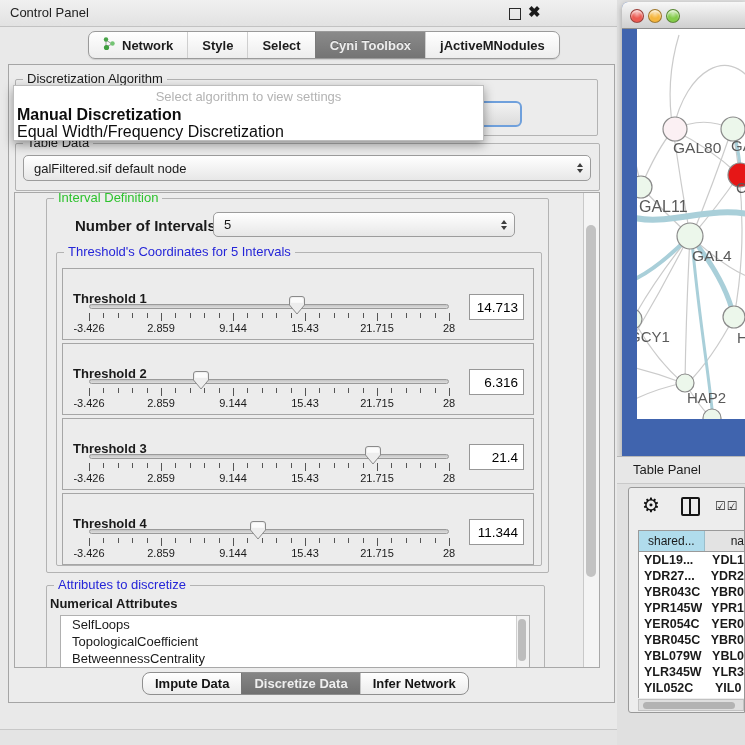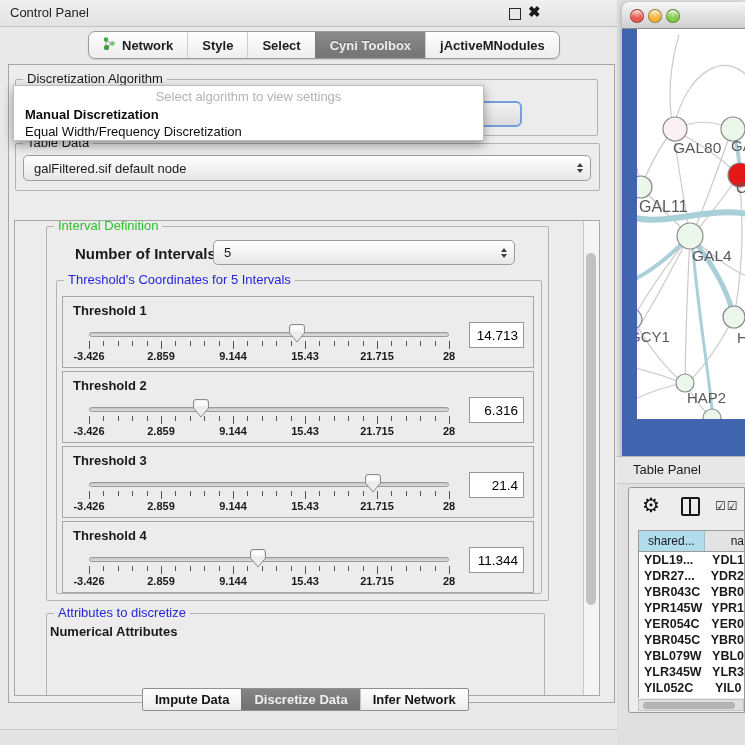--- a/index.html
+++ b/index.html
@@ -24,43 +24,43 @@
   .gtitle.blue{color:#2525d8;}
   .combo{position:absolute;border:1px solid #9c9c9c;border-radius:5px;background:linear-gradient(#ffffff,#e7e7e7);display:flex;align-items:center;font-size:13px;padding-left:10px;box-sizing:border-box;}
   .spin{position:absolute;right:7px;top:50%;transform:translateY(-50%);display:flex;flex-direction:column;gap:2px;}
   .spin i{display:block;width:0;height:0;border-left:3.5px solid transparent;border-right:3.5px solid transparent;}
   .spin .up{border-bottom:4px solid #3d3d3d;}
   .spin .dn{border-top:4px solid #3d3d3d;}
   #algo-combo{left:22px;top:100px;width:499px;height:26px;border:2px solid #6fa0dc;border-radius:6px;background:linear-gradient(#f2f2f2,#dcdcdc);position:absolute;z-index:1;box-sizing:border-box;}
   
   #popup{left:12px;top:84px;width:469px;background:#ffffff;border:1px solid #bdbdbd;box-shadow:0 4px 10px rgba(0,0,0,.38);z-index:50;}
   #popup .prompt{height:18px;line-height:18px;text-align:center;color:#b3b3b3;font-size:13px;padding:2px 0 0 0;}
-  #popup .pitem{height:17px;line-height:17px;font-size:13px;padding:0 0 0 11px;color:#0d0d0d;}
+  #popup .pitem{height:17px;line-height:17px;font-size:16px;padding:0 0 0 3px;color:#0d0d0d;}
   #popup .pitem.b{font-weight:bold;}
   
   #bigpanel{left:14px;top:192px;width:586px;height:476px;border:1px solid #a8a8a8;background:#ececec;overflow:hidden;box-sizing:border-box;}
   #vscroll{position:absolute;right:0;top:0;width:15px;height:474px;background:#f4f4f4;border-left:1px solid #c9c9c9;}
   #vthumb{position:absolute;left:2px;top:32px;width:10px;height:352px;background:#c2c2c2;border-radius:6px;}
   
   .thresh{position:absolute;left:5px;width:470px;height:70px;border:1px solid #a6a6a6;background:#ececec;}
-  .tlabel{position:absolute;left:10px;top:6px;font-size:13px;font-weight:bold;}
+  .tlabel{position:absolute;left:10px;top:22px;font-size:13px;font-weight:bold;}
   .track{position:absolute;left:26px;top:35px;width:360px;height:5px;border:1px solid #9a9a9a;border-radius:3px;background:linear-gradient(#c3c3c3,#dedede);box-sizing:border-box;}
   .tick{position:absolute;width:1px;background:#555;}
-  .ticklab{position:absolute;top:53px;font-size:11px;font-weight:bold;color:#1a1a1a;transform:translateX(-50%);white-space:nowrap;}
+  .ticklab{position:absolute;top:53px;font-size:11px;font-weight:normal;color:#1a1a1a;transform:translateX(-50%);white-space:nowrap;}
   .thumb{position:absolute;top:27px;width:16px;height:19px;}
   .tval{position:absolute;left:406px;top:25px;width:55px;height:26px;border:1px solid #979797;background:#ffffff;font-family:"Liberation Sans",sans-serif;font-size:13.5px;text-align:right;padding:0 5px;box-sizing:border-box;}
   
   #attr-label{position:absolute;left:3px;top:10px;font-size:13px;font-weight:bold;}
   #attr-list{position:absolute;left:13px;top:29px;width:470px;height:58px;background:#ffffff;border:1px solid #b0b0b0;overflow:hidden;box-sizing:border-box;}
   .aitem{font-size:13px;line-height:17px;padding-left:11px;white-space:nowrap;}
   #alist-scroll{position:absolute;right:0;top:0;width:12px;height:100%;background:#f2f2f2;border-left:1px solid #cfcfcf;}
   #alist-thumb{position:absolute;left:1px;top:3px;width:8px;height:42px;background:#bdbdbd;border-radius:4px;}
   
   #apply{left:267px;top:671px;width:64px;height:23px;border:1px solid #8e8e8e;border-radius:5px;background:linear-gradient(#ffffff,#dadada);font-family:"Liberation Sans",sans-serif;font-size:13px;position:absolute;}
-  #bottom-tabs{left:142px;top:688px;height:21px;display:flex;border:1px solid #8f8f8f;border-radius:2px;overflow:hidden;background:linear-gradient(#ffffff,#ececec);}
+  #bottom-tabs{left:142px;top:672px;height:21px;display:flex;border:1px solid #8f8f8f;border-radius:8px;overflow:hidden;background:linear-gradient(#ffffff,#ececec);}
   .btab{display:flex;align-items:center;padding:0 12px;font-size:13px;font-weight:bold;color:#151515;border-left:1px solid #c6c6c6;white-space:nowrap;}
   .btab:first-child{border-left:none;}
   .btab.sel{background:linear-gradient(#868686,#707070);color:#efefef;border-left-color:#777;}
   #bottom-strip{left:0;top:729px;width:617px;height:16px;background:#e4e4e4;border-top:1px solid #c8c8c8;}
   
   #right-bg{left:617px;top:0;width:128px;height:745px;background:#e0e0e0;}
   #net-window{left:622px;top:2px;width:123px;height:454px;background:#4064ae;border-radius:6px 0 0 0;box-shadow:0 2px 6px rgba(0,0,0,.3);}
   #net-titlebar{position:absolute;left:0;top:0;width:123px;height:27px;background:linear-gradient(#f7f7f7,#cfcfcf);border-radius:6px 0 0 0;border-bottom:1px solid #8e8e8e;box-sizing:border-box;}
   .light{position:absolute;top:7px;width:12px;height:12px;border-radius:50%;border:1px solid rgba(0,0,0,.35);box-shadow:inset 0 2px 2px rgba(255,255,255,.75);}
   #net-canvas{position:absolute;left:15px;top:27px;width:108px;height:390px;background:#ffffff;overflow:hidden;}
@@ -140,21 +140,21 @@
     </div>
 
     <div class="abs" id="popup" style="left:4px;top:20px;">
       <div class="prompt">Select algorithm to view settings</div>
       <div id="popup-items">
           <div class="pitem b">Manual Discretization</div>
           <div class="pitem">Equal Width/Frequency Discretization</div>
         </div>
     </div>
 
-    <div class="abs" id="bigpanel" style="left:5px;top:127px;margin-top:28px;">
+    <div class="abs" id="bigpanel" style="left:5px;top:127px;">
 
       <div class="group" style="left:31px;top:5px;width:501px;height:373px;">
         <span class="gtitle green">Interval Definition</span>
         <span class="abs" style="left:28px;top:18px;font-size:15px;font-weight:bold;">Number of Intervals</span>
         <div class="combo" style="left:166px;top:13px;width:302px;height:25px;">
           <span>5</span>
           <span class="spin">
               <i class="up"></i>
               <i class="dn"></i>
             </span>
@@ -327,20 +327,30 @@
                   </svg></div>
                 <input class="tval" type="text" value="11.344" style="">
               </div>
             </div>
         </div>
       </div>
 
       <div class="group" style="left:31px;top:392px;width:497px;height:95px;">
         <span class="gtitle blue">Attributes to discretize</span>
         <span id="attr-label">Numerical Attributes</span>
+        <div id="attr-list">
+          <div id="attr-items">
+              <div class="aitem">SelfLoops</div>
+              <div class="aitem">TopologicalCoefficient</div>
+              <div class="aitem">BetweennessCentrality</div>
+            </div>
+          <div id="alist-scroll">
+              <div id="alist-thumb"></div>
+            </div>
+        </div>
       </div>
 
       <div id="vscroll">
           <div id="vthumb"></div>
         </div>
     </div>
 
     <button id="apply">Apply</button>
   </div>
 

